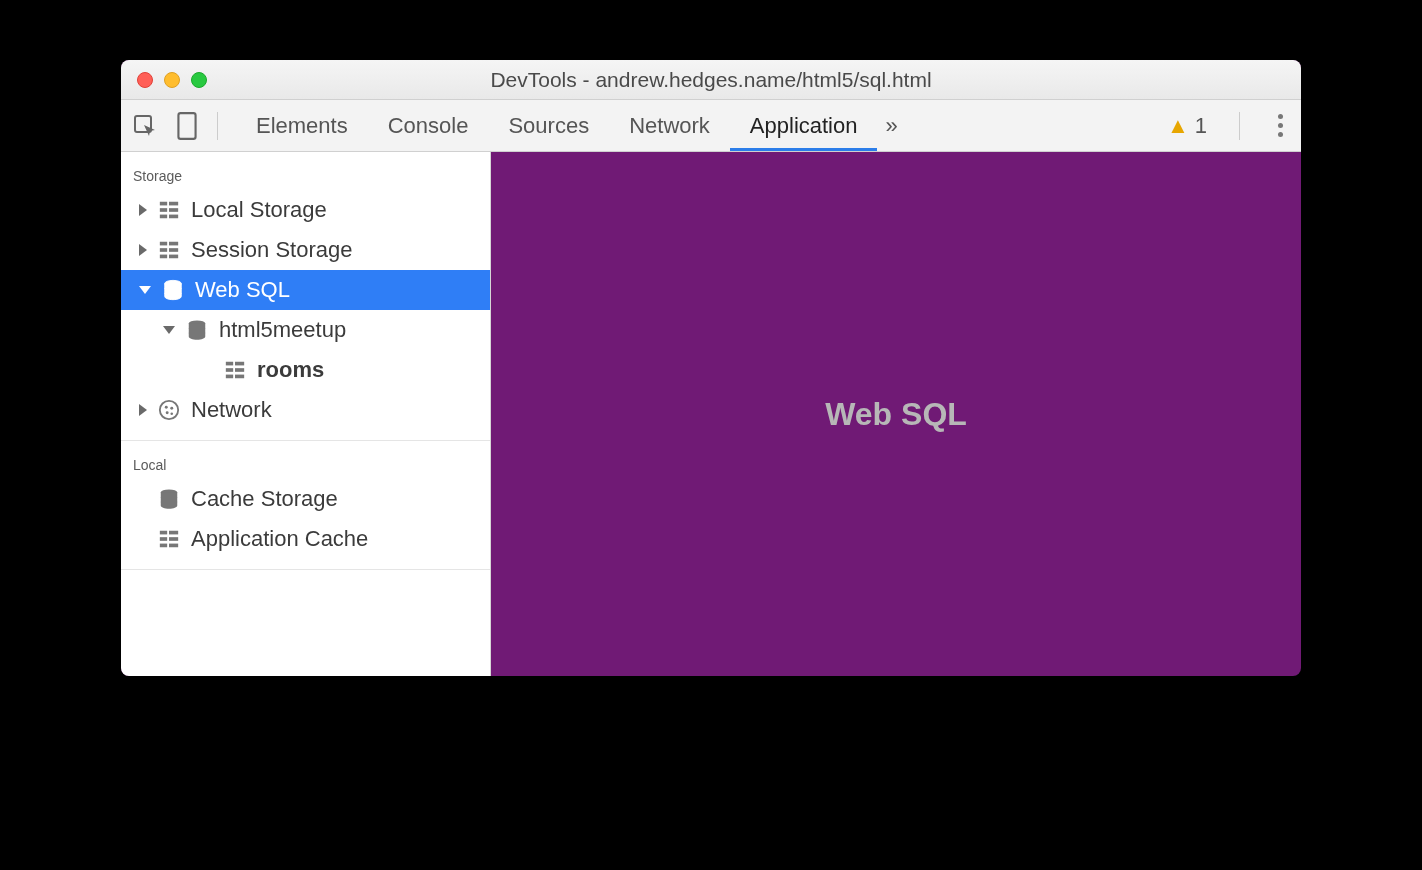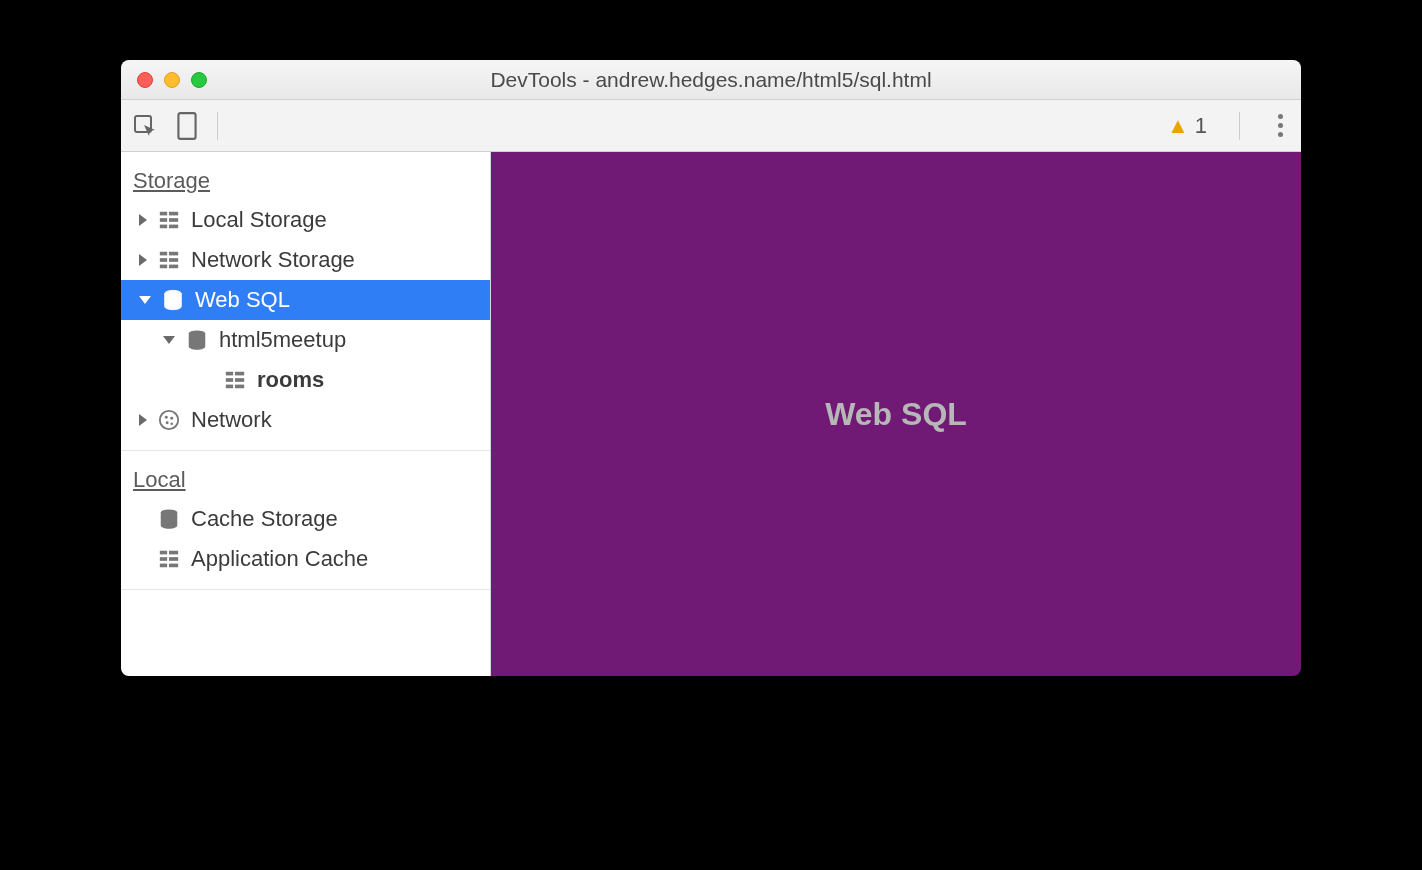--- a/index.html
+++ b/index.html
@@ -78,21 +78,21 @@
   .body{flex:1;display:flex;min-height:0;}
   .sidebar{
     width:370px;
     border-right:1px solid #d6d6d6;
     background:#fff;
     overflow:auto;
     font-size:22px;
     color:#3b3b3b;
   }
   .section{border-bottom:1px solid #e5e5e5;padding:8px 0 10px;}
-  .section-hd{padding:8px 12px 6px;color:#5b5b5b;font-size:22px;text-decoration:underline;}
+  .section-hd{padding:8px 12px 6px;color:#5b5b5b;font-size:14px;}
   .row{
     display:flex;align-items:center;gap:10px;
     height:40px;padding:0 8px 0 16px;
     cursor:pointer;
   }
   .row.selected{background:#2f7ef6;color:#fff;}
   .row.selected .ico *{fill:#fff;stroke:#fff;}
   .arrow{
     width:0;height:0;display:inline-block;flex:0 0 auto;
   }
@@ -134,20 +134,38 @@
             <path d="M11 11 L22 16 L17 17 L16 22 Z" fill="#666"></path>
           </svg>
       </span>
       <span class="ico">
         <svg class="device-ico" viewBox="0 0 20 28">
             <rect x="2" y="2" width="16" height="24" rx="2" fill="none" stroke="#666" stroke-width="2"></rect>
           </svg>
       </span>
     </div>
     <div class="tb-divider"></div>
+    <div class="tabs">
+      <div class="tab">
+          <span>Elements</span>
+        </div>
+      <div class="tab">
+          <span>Console</span>
+        </div>
+      <div class="tab">
+          <span>Sources</span>
+        </div>
+      <div class="tab">
+          <span>Network</span>
+        </div>
+      <div class="tab active">
+          <span>Application</span>
+        </div>
+      <div class="chevmore">»</div>
+    </div>
     <div class="tb-spacer"></div>
     <div class="tb-right">
       <div class="warn">
         <span class="warn-tri">▲</span>
         <span>1</span>
       </div>
       <div class="tb-divider"></div>
       <div class="kebab">
           <span></span>
           <span></span>
@@ -183,21 +201,21 @@
           <span class="ico">
             <svg viewBox="0 0 24 24" width="22" height="22">
                 <rect x="2" y="3" width="8" height="4" fill="#777"></rect>
                 <rect x="12" y="3" width="10" height="4" fill="#777"></rect>
                 <rect x="2" y="10" width="8" height="4" fill="#777"></rect>
                 <rect x="12" y="10" width="10" height="4" fill="#777"></rect>
                 <rect x="2" y="17" width="8" height="4" fill="#777"></rect>
                 <rect x="12" y="17" width="10" height="4" fill="#777"></rect>
               </svg>
           </span>
-          <span>Network Storage</span>
+          <span>Session Storage</span>
         </div>
 
 
         <div class="row l0 selected">
           <span class="arrow down"></span>
           <span class="ico">
             <svg viewBox="0 0 24 24" width="22" height="22">
                 <ellipse cx="12" cy="5" rx="9" ry="3.5" fill="#fff"></ellipse>
                 <path d="M3 5v5c0 2 4 3.5 9 3.5s9-1.5 9-3.5V5" fill="#fff"></path>
                 <path d="M3 10v5c0 2 4 3.5 9 3.5s9-1.5 9-3.5v-5" fill="#fff"></path>

